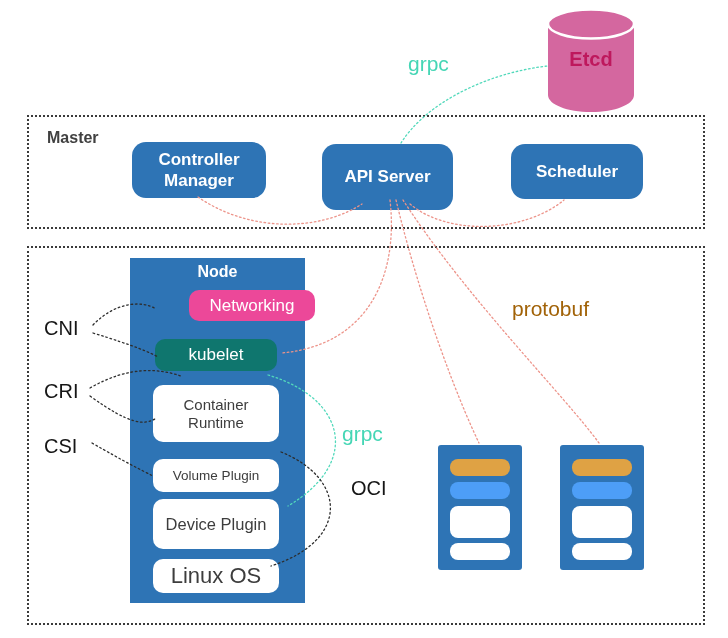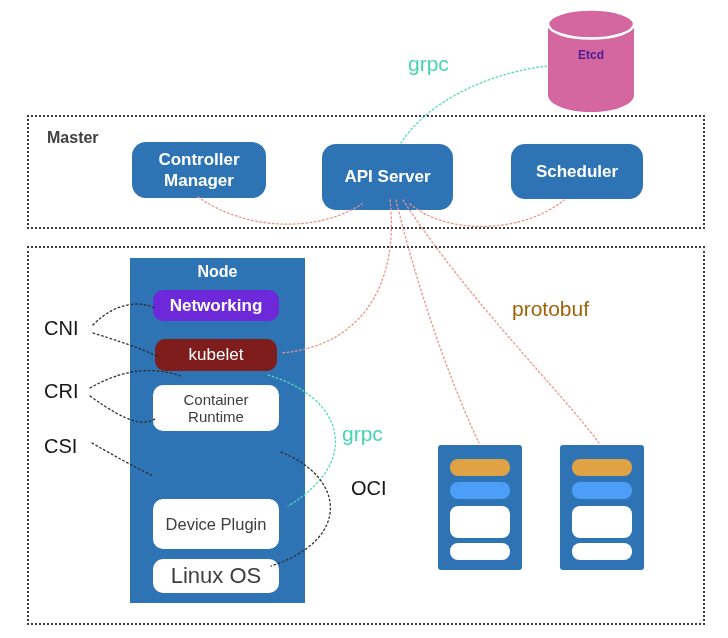--- a/index.html
+++ b/index.html
@@ -18,36 +18,36 @@
     font-size:17px;font-weight:600;line-height:1.25;box-sizing:border-box;padding:0 8px;
   }
   #cm-box{left:132px;top:142px;width:134px;height:56px;}
   #api-box{left:322px;top:144px;width:131px;height:66px;}
   #sched-box{left:511px;top:144px;width:132px;height:55px;}
 
   
   #etcd{position:absolute;left:547px;top:6px;width:88px;height:108px;}
   #etcd .etcd-label{
     position:absolute;left:0;top:42px;width:100%;text-align:center;
-    color:#4c1d95;font-weight:bold;font-size:12px;
+    color:#be185d;font-weight:bold;font-size:20px;
   }
 
   
   #node-box{position:absolute;left:130px;top:258px;width:175px;height:345px;background:#2e74b5;}
   .node-title{position:absolute;left:0;top:5px;width:100%;text-align:center;color:#fff;font-weight:bold;font-size:16px;}
   .comp{
     position:absolute;left:23px;width:126px;border-radius:10px;box-sizing:border-box;
     display:flex;align-items:center;justify-content:center;text-align:center;line-height:1.15;
   }
-  .comp.orange{background:#6d28d9;color:#fff;font-size:17px;font-weight:700;}
-  .comp.lblue{background:#7f1d1d;color:#fff;font-size:17px;font-weight:500;}
+  .comp.orange{background:#ec4899;color:#fff;font-size:17px;font-weight:400;margin-left:36px;}
+  .comp.lblue{background:#0f766e;color:#fff;font-size:17px;font-weight:500;}
   .comp.white{background:#fff;color:#3d3d3d;}
   #comp-networking{top:32px;height:31px;}
   #comp-kubelet{top:81px;height:32px;left:25px;width:122px;}
-  #comp-cr{top:127px;height:46px;font-size:15px;padding:0 28px;}
+  #comp-cr{top:127px;height:57px;font-size:15px;padding:0 28px;}
   #comp-vp{top:201px;height:33px;font-size:13.5px;}
   #comp-dp{top:241px;height:50px;font-size:16.5px;}
   #comp-os{top:301px;height:34px;font-size:22px;}
 
   
   .flabel{position:absolute;white-space:nowrap;}
   .ink{color:#161616;font-size:20px;font-weight:500;}
   .teal-text{color:#45d6b5;font-size:21px;}
   .red-text{color:#a16207;font-size:21px;}
   #lbl-cni{left:44px;top:317px;}
@@ -106,20 +106,23 @@
     <div class="node-title">Node</div>
     <div class="comp orange" id="comp-networking">
       <span>Networking</span>
     </div>
     <div class="comp lblue" id="comp-kubelet">
       <span>kubelet</span>
     </div>
     <div class="comp white" id="comp-cr">
       <span>Container Runtime</span>
     </div>
+    <div class="comp white" id="comp-vp">
+      <span>Volume Plugin</span>
+    </div>
     <div class="comp white" id="comp-dp">
       <span>Device Plugin</span>
     </div>
     <div class="comp white" id="comp-os">
       <span>Linux OS</span>
     </div>
   </div>
 
   <span class="flabel ink" id="lbl-cni">CNI</span>
   <span class="flabel ink" id="lbl-cri">CRI</span>

